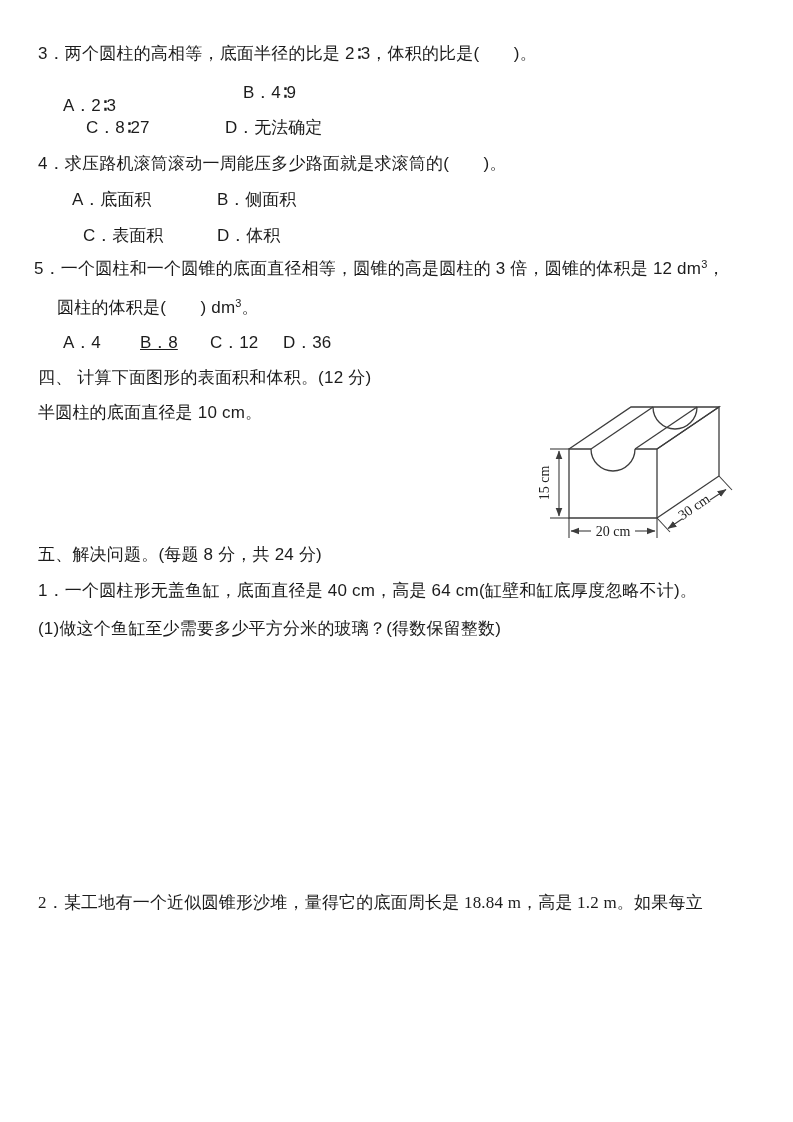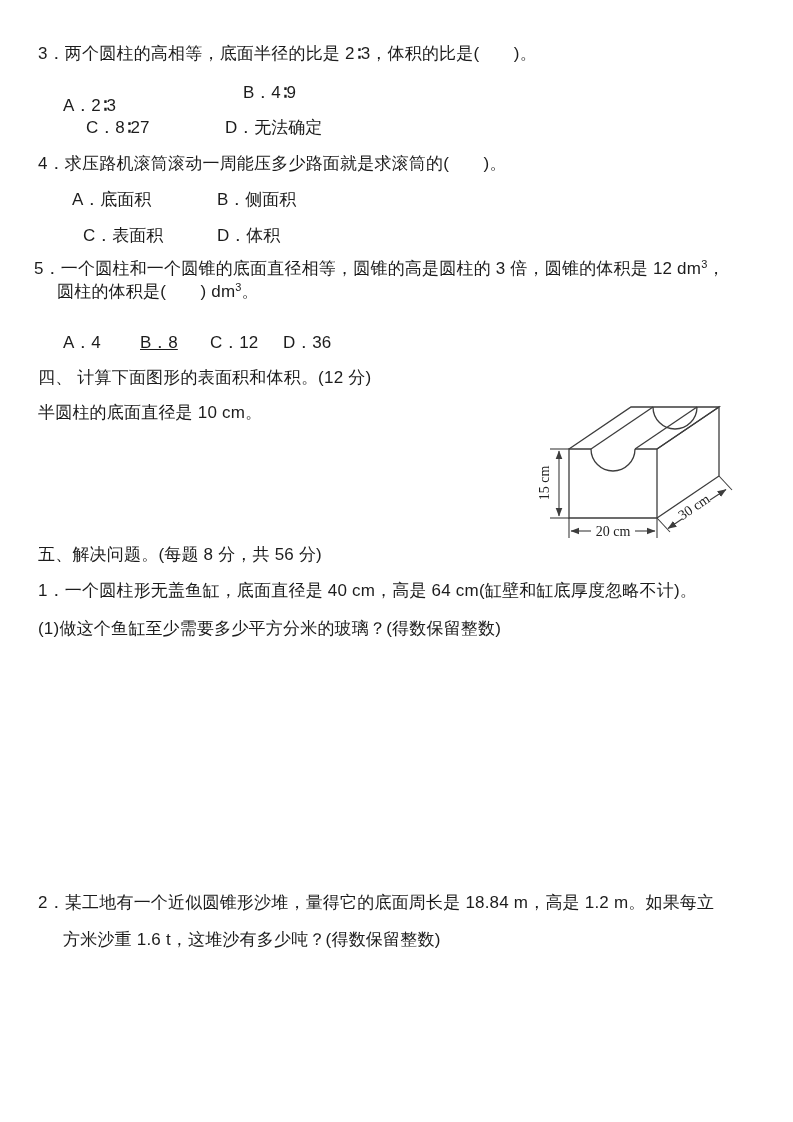--- a/index.html
+++ b/index.html
@@ -54,21 +54,21 @@
 
   <div class="tline" style="left:38px; top:152px;text-align:center;">4．求压路机滚筒滚动一周能压多少路面就是求滚筒的(　　)。</div>
   <div class="opt" style="left:72px; top:188px;">A．底面积</div>
   <div class="opt" style="left:217px; top:188px;">B．侧面积</div>
   <div class="opt" style="left:48px; top:224px;margin-left:35px;">C．表面积</div>
   <div class="opt" style="left:217px; top:224px;">D．体积</div>
 
   <div class="tline" style="left:34px; top:257px;">
     <span>5．一个圆柱和一个圆锥的底面直径相等，圆锥的高是圆柱的 3 倍，圆锥的体积是 12 dm</span><span class="suph">3</span><span>，</span>
   </div>
-  <div class="tline" style="left:57px; top:280px;">
+  <div class="tline" style="left:57px; top:296px;">
     <span>圆柱的体积是(　　) dm</span><span class="suph">3</span><span>。</span>
   </div>
   <div class="opt" style="left:63px; top:331px;">A．4</div>
   <div class="opt" style="left:140px; top:331px;text-decoration:underline;">B．8</div>
   <div class="opt" style="left:210px; top:331px;">C．12</div>
   <div class="opt" style="left:283px; top:331px;">D．36</div>
 
   <div class="tline" style="left:38px; top:366px;">四、 计算下面图形的表面积和体积。(12 分)</div>
   <div class="tline" style="left:38px; top:401px;">半圆柱的底面直径是 10 cm。</div>
 
@@ -106,25 +106,24 @@
       <text class="fig-label" x="80" y="141" text-anchor="middle" dominant-baseline="central">20 cm</text>
 
       <line class="fig-thin" x1="124" y1="128" x2="137" y2="142"></line>
       <line class="fig-thin" x1="186" y1="86" x2="199" y2="100"></line>
       <line class="fig-thin" x1="149" y1="129" x2="135" y2="138.5" marker-end="url(#arr)"></line>
       <line class="fig-thin" x1="177" y1="110" x2="193" y2="99.5" marker-end="url(#arr)"></line>
       <text class="fig-label" x="161" y="117" text-anchor="middle" dominant-baseline="central" transform="rotate(-34 161 117)">30 cm</text>
     </svg>
   </div>
 
-  <div class="tline" style="left:38px; top:543px;">五、解决问题。(每题 8 分，共 56 分)</div>
+  <div class="tline" style="left:38px; top:543px;">五、解决问题。(每题 8 分，共 24 分)</div>
   <div class="tline" style="left:38px; top:579px;">1．一个圆柱形无盖鱼缸，底面直径是 40 cm，高是 64 cm(缸壁和缸底厚度忽略不计)。</div>
   <div class="tline" style="left:38px; top:617px;">(1)做这个鱼缸至少需要多少平方分米的玻璃？(得数保留整数)</div>
-  <div class="tline" style="left:38px; top:891px;">2．某工地有一个近似圆锥形沙堆，量得它的底面周长是 18.84 m，高是 1.2 m。如果每立</div>
-  <div class="tline" style="left:63px; top:928px;">方米沙重 1.6 t，这堆沙有多少吨？(得数保留整数)</div>
+  <div class="tline" style="left:38px; top:891px;font-family:Liberation Serif, serif;">2．某工地有一个近似圆锥形沙堆，量得它的底面周长是 18.84 m，高是 1.2 m。如果每立</div>
 
   <div class="footer-num">11</div>
 
   <div class="watermark">
     <span>
       <svg width="44" height="36" viewBox="0 0 44 36">
         <g fill="none" stroke="#d6d6d6" stroke-width="1.6" stroke-linecap="round">
           <path d="M6,8 L5,3 L11,6"></path>
           <circle cx="12" cy="14" r="9"></circle>
           <circle cx="13" cy="12" r="1" fill="#d6d6d6" stroke="none"></circle>

